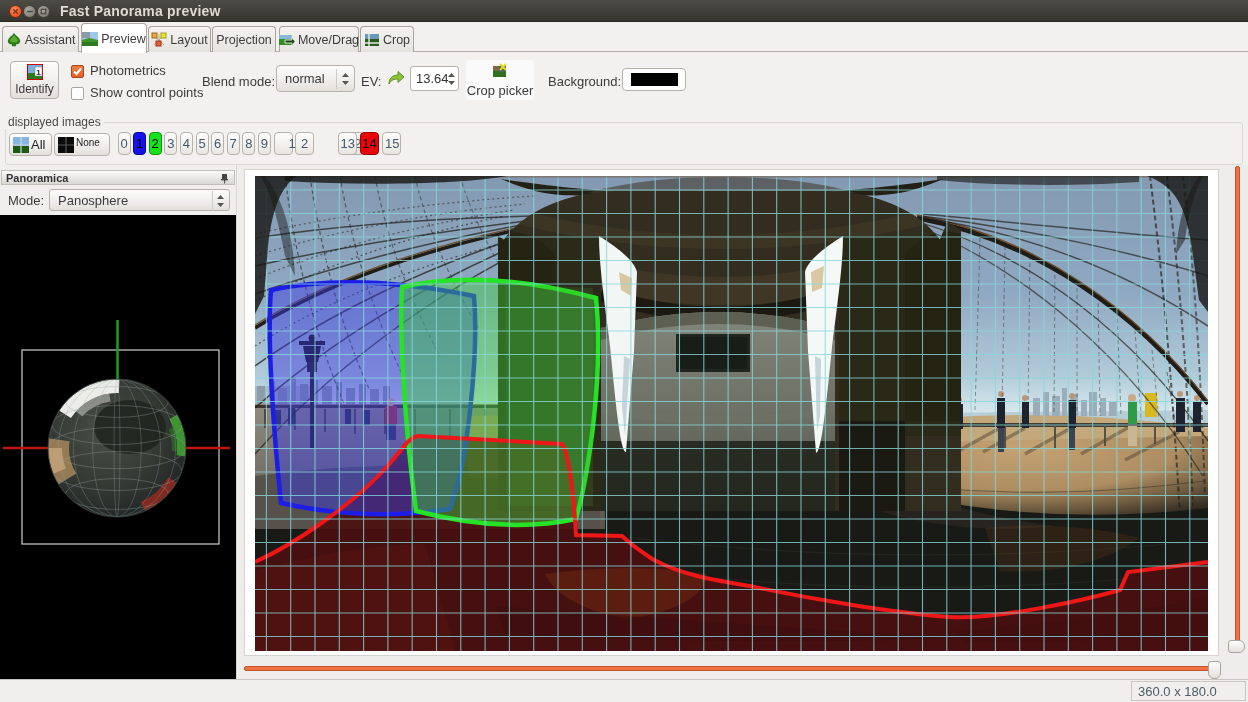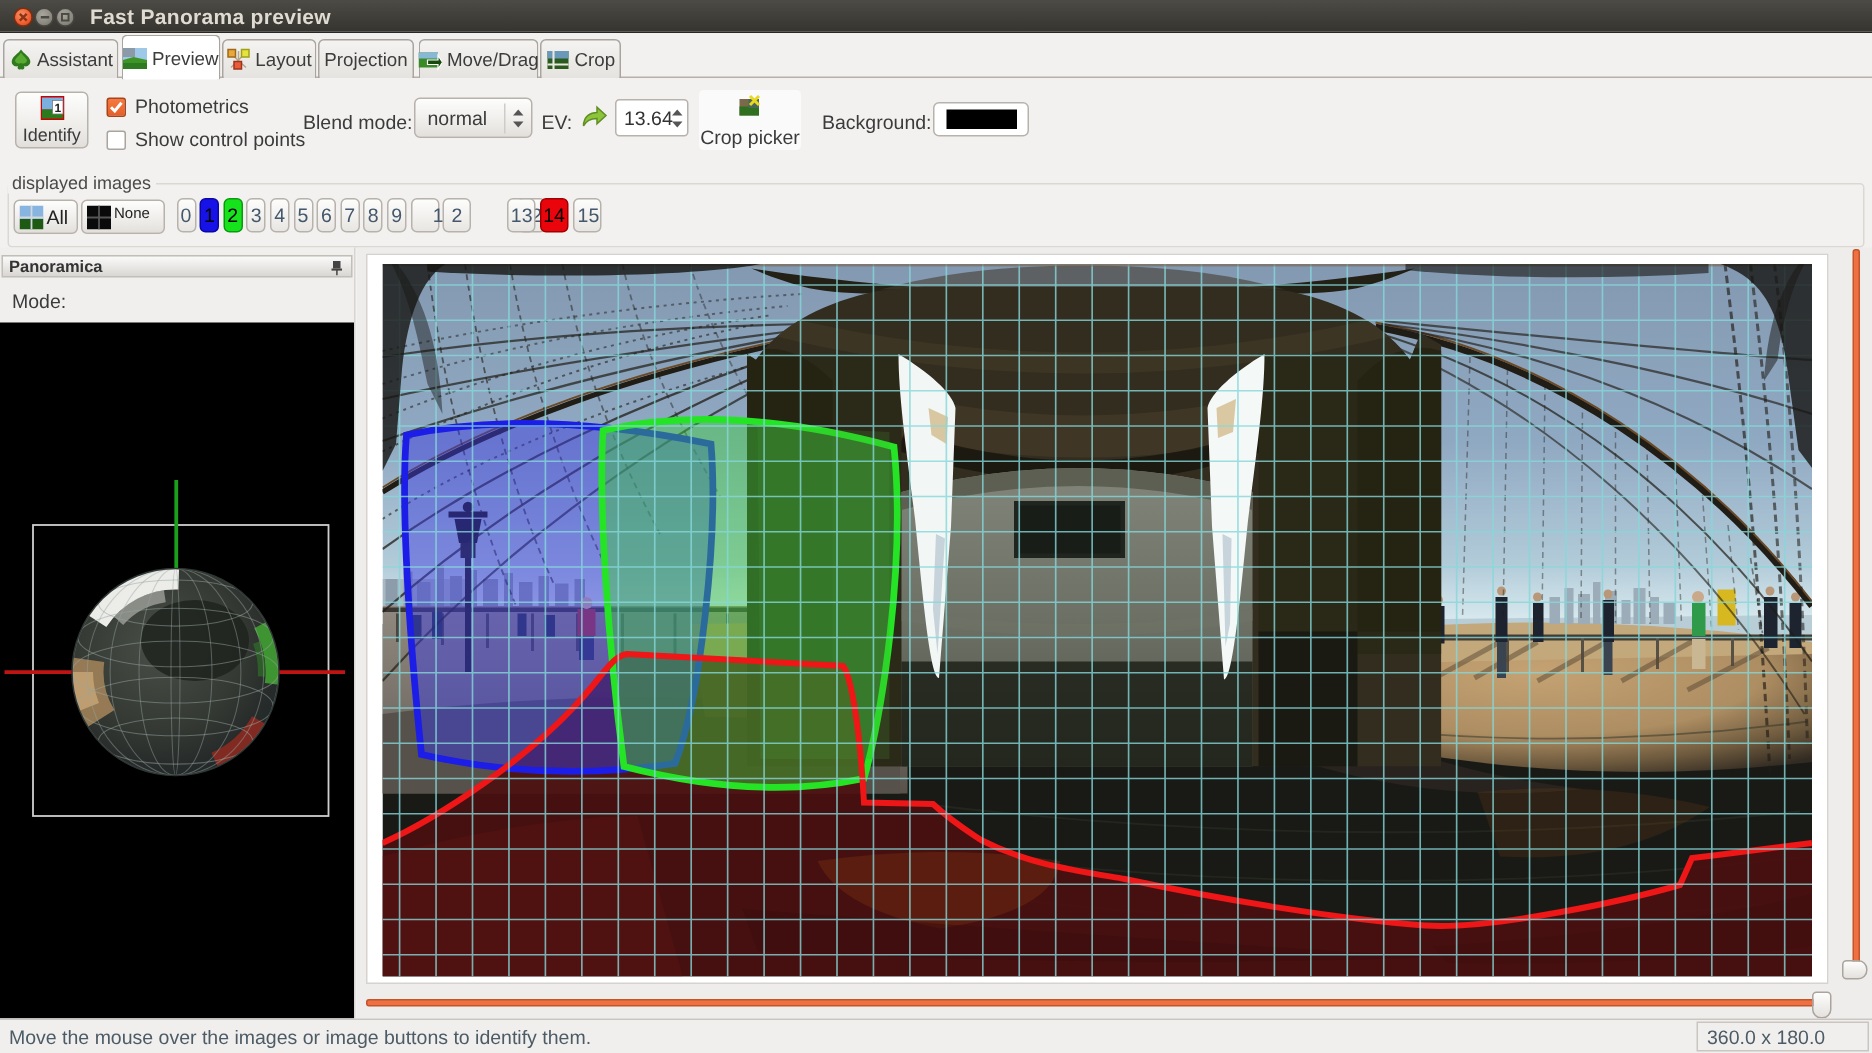--- a/index.html
+++ b/index.html
@@ -168,20 +168,28 @@
 
   <div id="lpanel">
     <div id="lphead">Panoramica
       <svg class="abs" style="right:5px;top:2px" width="9" height="11" viewBox="0 0 9 11">
           <rect x="2" y="1" width="5" height="5" fill="#444"></rect>
           <rect x="1" y="6" width="7" height="1.4" fill="#444"></rect>
           <rect x="4.1" y="7" width="1" height="3.5" fill="#444"></rect>
         </svg>
     </div>
     <div class="lbl abs" style="left:8px;top:28px">Mode:</div>
+    <div class="btn abs" style="left:49px;top:24px;width:181px;height:22px;border-radius:3px">
+      <span style="font-size:13px;color:#3b3b3b;position:absolute;left:8px;top:3px">Panosphere</span>
+      <svg class="abs" style="right:4px;top:3px" width="9" height="16" viewBox="0 0 9 16">
+          <path d="M1,6 L4.5,2 L8,6 Z" fill="#555"></path>
+          <path d="M1,10 L4.5,14 L8,10 Z" fill="#555"></path>
+        </svg>
+      <div class="abs" style="right:16px;top:1px;width:1px;height:20px;background:#cfccc7"></div>
+    </div>
     <div id="lpcanvas">
       <svg width="236" height="464" viewBox="0 0 236 464" id="spheresvg">
           <defs>
             <radialGradient id="sgrad" cx="0.42" cy="0.38" r="0.8">
               <stop offset="0" stop-color="#494e47"></stop>
               <stop offset="0.5" stop-color="#343933"></stop>
               <stop offset="0.85" stop-color="#1f2426"></stop>
               <stop offset="1" stop-color="#131618"></stop>
             </radialGradient>
             <clipPath id="sclip">
@@ -548,18 +556,17 @@
     </svg>
 
     <div class="abs" style="left:997px;top:1px;width:5px;height:485px;background:#ef7040;border:1px solid #c2552a;border-radius:2px"></div>
     <div class="abs" style="left:990px;top:475px;width:17px;height:13px;background:linear-gradient(#fdfdfc,#e4e1dd);border:1px solid #a9a49d;border-radius:3px 6px 6px 3px"></div>
 
     <div class="abs" style="left:6px;top:501px;width:966px;height:5px;background:#ef7040;border:1px solid #c2552a;border-radius:2px"></div>
     <div class="abs" style="left:970px;top:496px;width:13px;height:18px;background:linear-gradient(#fdfdfc,#e4e1dd);border:1px solid #a9a49d;border-radius:3px 3px 6px 6px"></div>
   </div>
 
   <div id="statusbar">
-    <div class="abs" style="left:6px;top:4px">Move the mouse over the images or image buttons to identify them.</div>
     <div class="abs" style="left:1131px;top:1px;width:115px;height:20px;border:1px solid #c9c6c1;background:#f0efed">
         <span class="abs" style="left:6px;top:2px">360.0 x 180.0</span>
       </div>
   </div>
 </div>
 
 </body></html>

